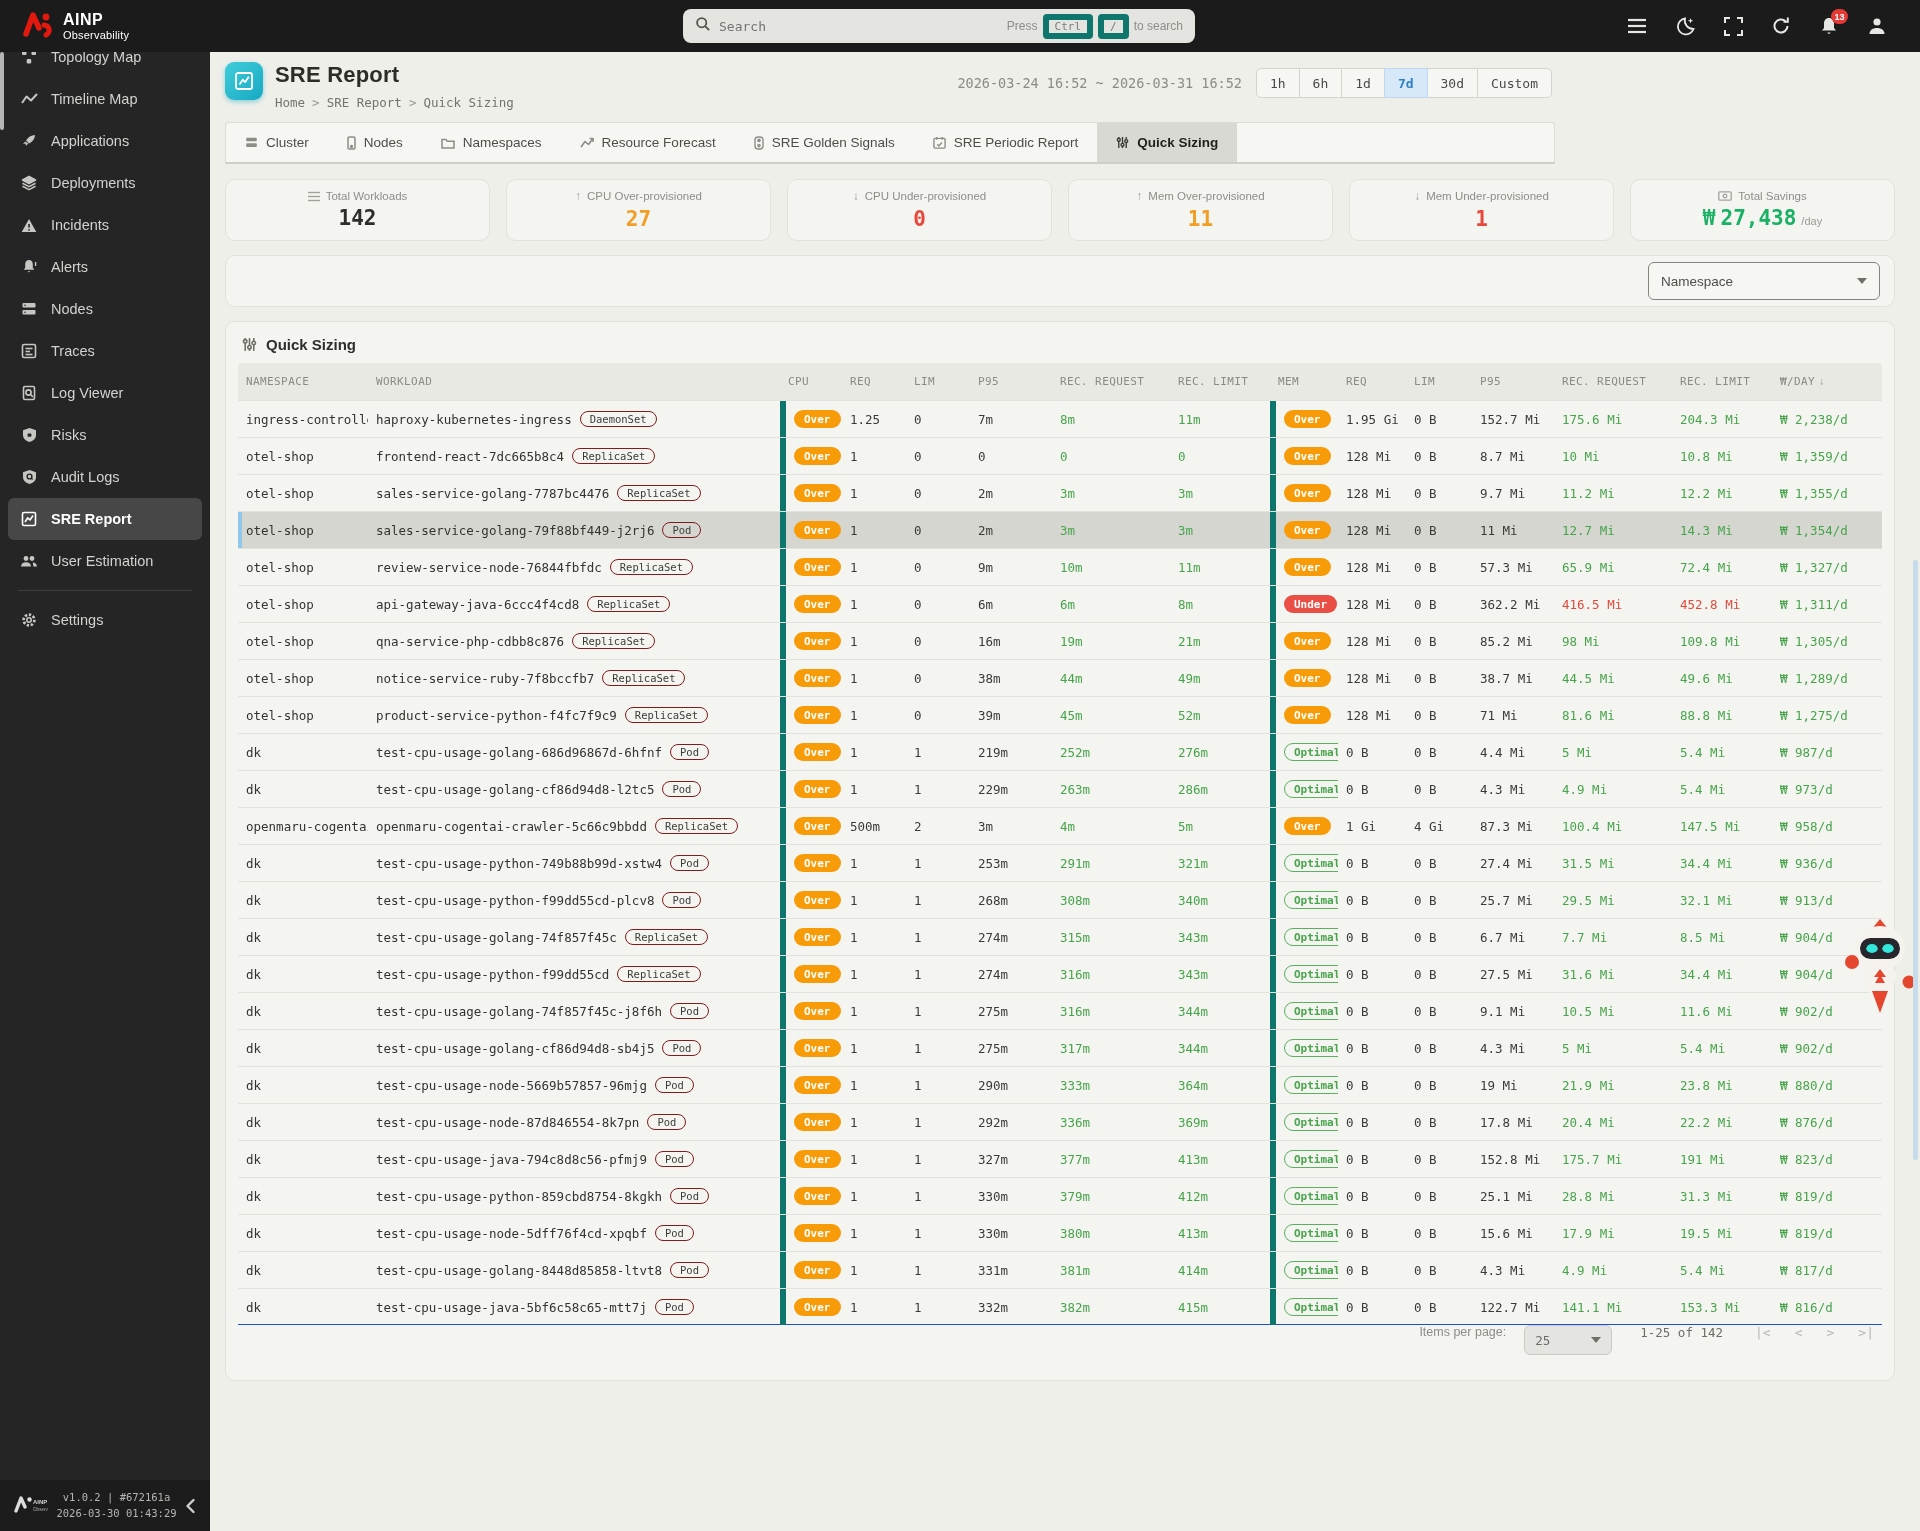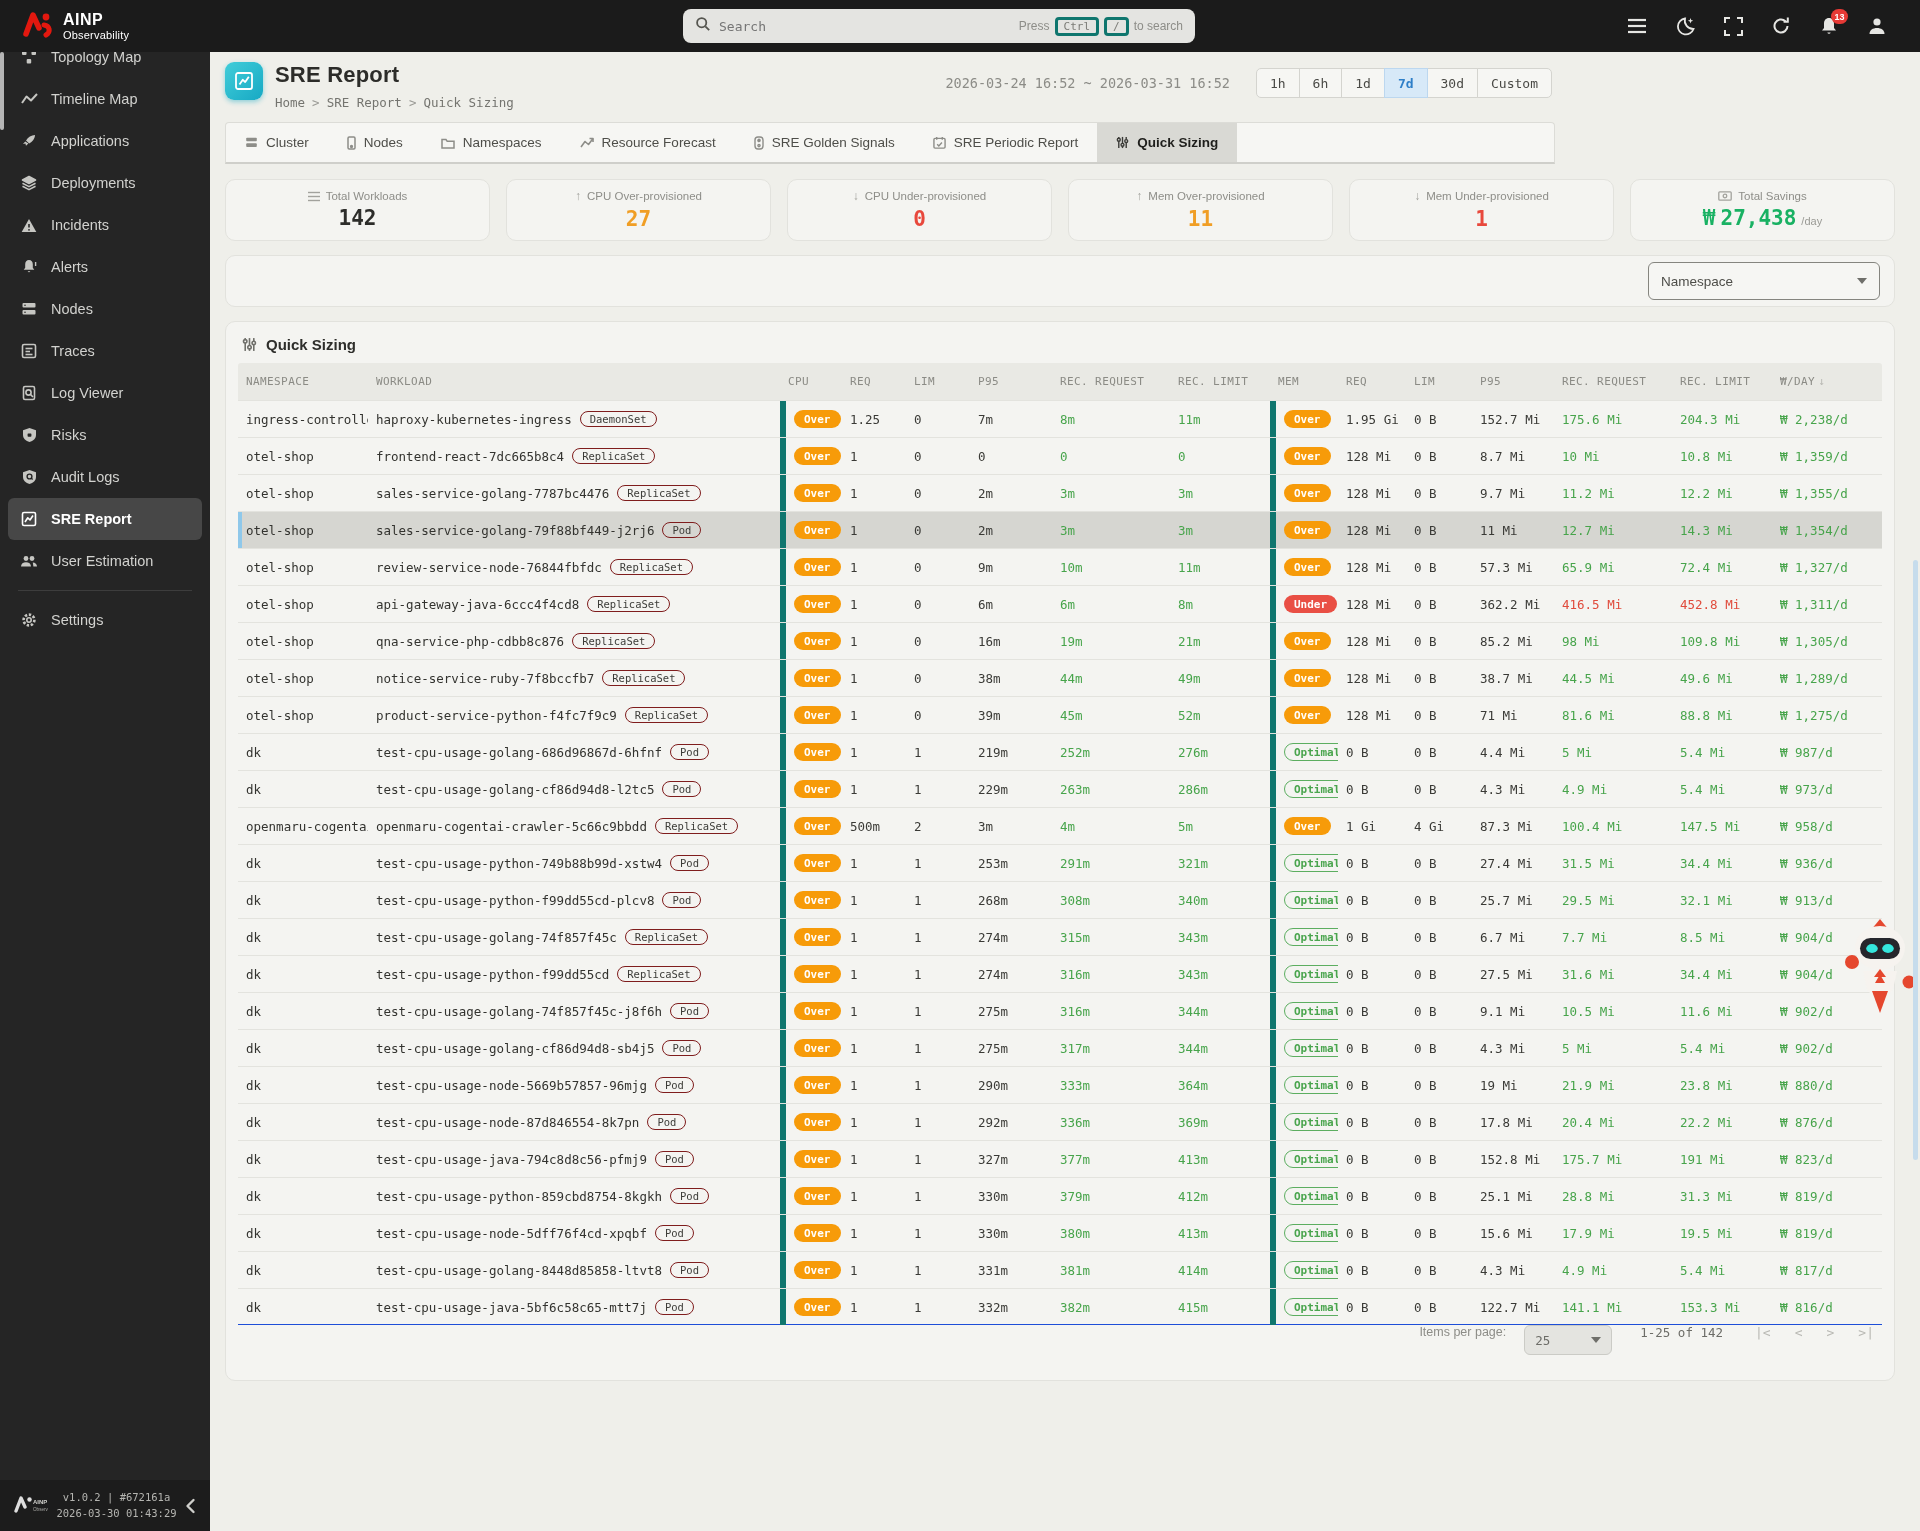--- a/index.html
+++ b/index.html
@@ -7,21 +7,21 @@
 
   
   .topbar{position:relative;height:52px;background:#1b1b1b;display:flex;align-items:center;z-index:20;}
   .brand{display:flex;align-items:center;gap:9px;padding-left:22px;width:210px;}
   .brand-txt{color:#fff;line-height:1;}
   .brand-top{font-size:16px;font-weight:bold;letter-spacing:.5px;}
   .brand-bottom{font-size:11px;margin-top:2px;letter-spacing:.2px;}
   .searchwrap{flex:0 0 auto;margin-left:473px;width:512px;height:34px;background:#e4e4e1;border-radius:8px;display:flex;align-items:center;padding:0 12px;gap:8px;}
   .searchwrap input{flex:1;border:none;outline:none;background:transparent;font-size:13px;color:#3a3a37;font-family:"DejaVu Sans Mono",monospace;}
   .search-hint{display:flex;align-items:center;gap:5px;color:#8d8d88;font-size:12px;white-space:nowrap;}
-  .kbd{border:3px solid #0f766e;border-radius:4px;padding:0px 6px;font-size:11px;color:#7c7c77;font-family:"DejaVu Sans Mono",monospace;}
+  .kbd{border:6px solid #0f766e;border-radius:4px;padding:0px 6px;font-size:11px;color:#7c7c77;font-family:"DejaVu Sans Mono",monospace;}
   .top-icons{margin-left:auto;display:flex;align-items:center;gap:26px;padding-right:32px;color:#e6e6e3;}
   .tic{position:relative;width:22px;height:22px;display:flex;align-items:center;justify-content:center;cursor:pointer;}
   .tic svg{display:block;}
   .badge-notif{position:absolute;top:-6px;right:-8px;background:#e53935;color:#fff;border-radius:9px;min-width:17px;height:15px;font-size:9px;display:flex;align-items:center;justify-content:center;padding:0 3px;font-weight:bold;}
 
   
   .layout{display:flex;height:1479px;}
   .sidebar{width:210px;background:#252525;display:flex;flex-direction:column;overflow:hidden;position:relative;}
   .side-scroll{position:absolute;left:0;top:0;width:4px;height:78px;background:#cfcfcf;border-radius:2px;opacity:.85;}
   .side-list{flex:1;padding:0 8px;margin-top:-16px;overflow:hidden;}
@@ -39,21 +39,21 @@
   .page-head{display:flex;align-items:flex-start;}
   .ph-left{display:flex;gap:12px;}
   .ph-icon{width:38px;height:38px;border-radius:9px;background:linear-gradient(135deg,#41cdd9,#17a9c4);display:flex;align-items:center;justify-content:center;box-shadow:0 2px 5px rgba(23,169,196,.45);}
   .ph-title{font-size:22px;font-weight:bold;color:#2c2c29;letter-spacing:.2px;}
   .breadcrumb{margin-top:7px;font-size:12.5px;color:#74746f;display:flex;gap:7px;font-family:"DejaVu Sans Mono",monospace;}
   .breadcrumb .sep{color:#9b9b96;}
   .ph-right{margin-left:auto;display:flex;align-items:center;gap:14px;margin-right:343px;margin-top:6px;}
   .time-range-text{color:#8c8c87;font-size:13.5px;font-family:"DejaVu Sans Mono",monospace;}
   .range-group{display:flex;}
   .rbtn{height:30px;padding:0 13px;border:1px solid #d4d4cf;background:#f6f6f3;color:#4a4a46;font-size:13px;display:flex;align-items:center;cursor:pointer;margin-left:-1px;font-family:"DejaVu Sans Mono",monospace;}
-  .rbtn:first-child{border-radius:5px 0 0 5px;margin-left:12px;}
+  .rbtn:first-child{border-radius:5px 0 0 5px;margin-left:0;}
   .rbtn:last-child{border-radius:0 5px 5px 0;}
   .rbtn.active{background:#d7e9f8;color:#2e7fc8;border-color:#bcd7ef;font-weight:bold;z-index:1;}
 
   
   .tabbar{margin-top:12px;width:1330px;background:#f6f6f3;border:1px solid #dcdcd7;border-radius:4px 4px 0 0;display:flex;height:42px;align-items:stretch;border-bottom:2px solid #cfcfca;}
   .tab{display:flex;align-items:center;gap:8px;padding:0 19px;font-size:13.5px;color:#4e4e49;cursor:pointer;white-space:nowrap;}
   .tab .ticon{color:#8d8d88;font-size:13px;display:flex;align-items:center;}
   .tab.active{background:#d9d9d4;color:#1f1f1c;font-weight:bold;}
   .tab.active .ticon{color:#3c3c38;}
 

